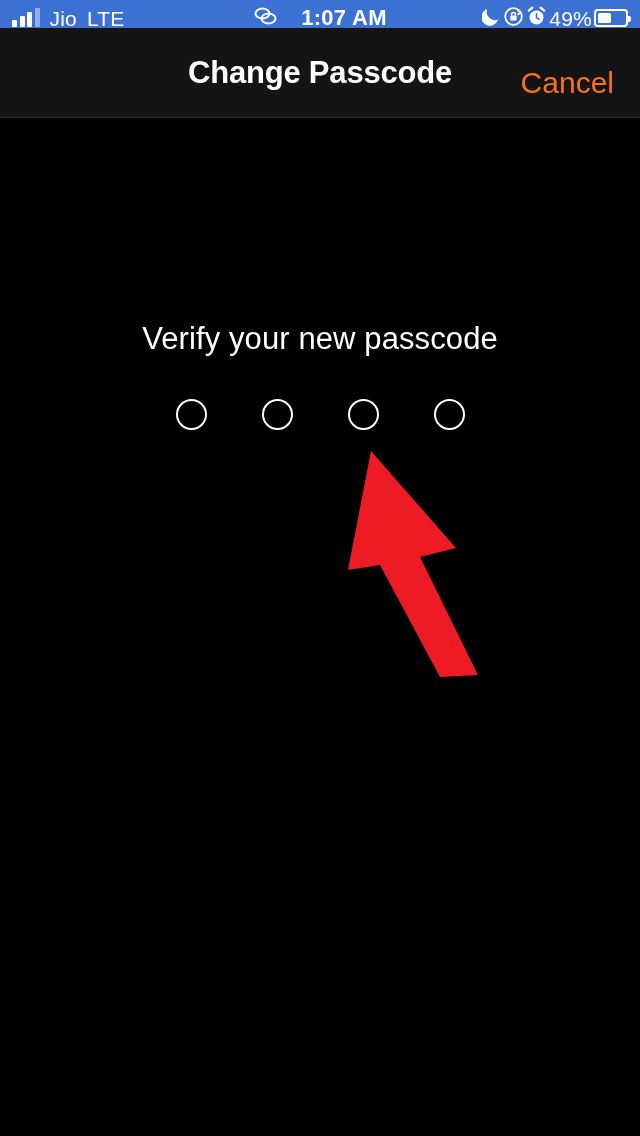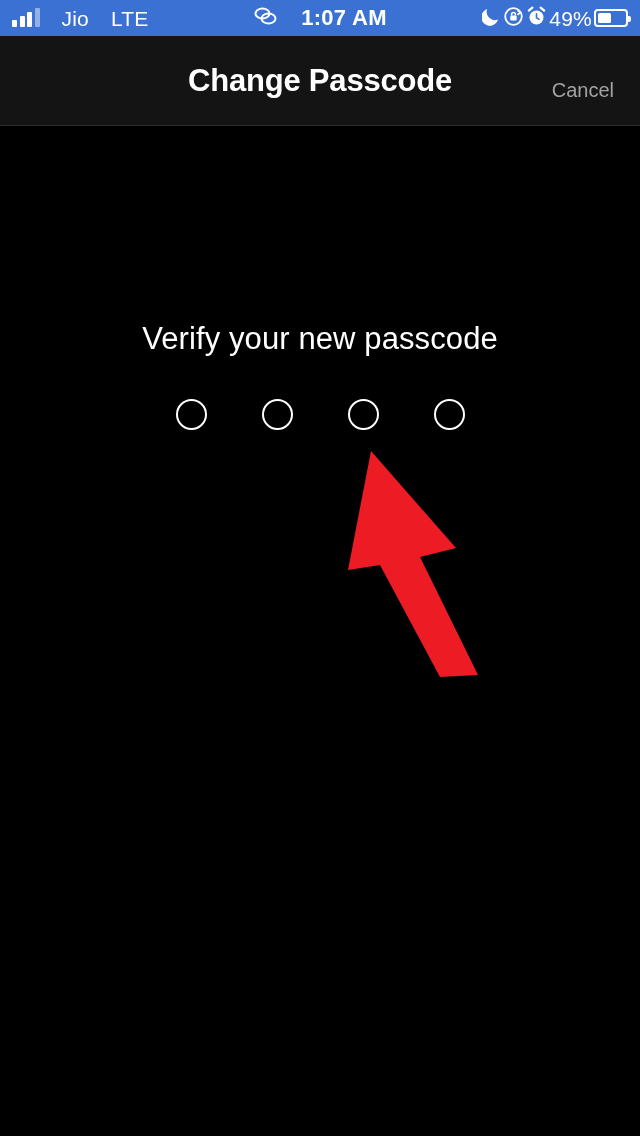--- a/index.html
+++ b/index.html
@@ -26,21 +26,21 @@
     background: #3a71d2;
     color: #ffffff;
     display: flex;
     align-items: center;
     box-sizing: border-box;
     padding: 0 12px;
   }
   .sb-left {
     display: flex;
     align-items: center;
-    gap: 22px;
+    gap: 10px;
     flex: 0 0 auto;
   }
   .sb-center {
     position: absolute;
     left: 0; right: 0;
     top: 0;
     height: 36px;
     display: flex;
     align-items: center;
     justify-content: center;
@@ -109,21 +109,21 @@
   }
   .battery-fill {
     height: 100%;
     background: #ffffff;
     border-radius: 1.5px;
   }
 
   
   .nav-bar {
     position: absolute;
-    top: 36px; left: 0;
+    top: 28px; left: 0;
     width: 640px;
     height: 90px;
     background: #141414;
     border-bottom: 1px solid #2e2e2e;
     box-sizing: border-box;
   }
   .nav-title {
     position: absolute;
     left: 0; right: 0;
     top: 0;
@@ -136,22 +136,22 @@
     font-weight: 700;
     letter-spacing: -0.2px;
   }
   .nav-cancel {
     position: absolute;
     right: 26px;
     top: 0;
     height: 109px;
     display: flex;
     align-items: center;
-    color: #a3a3a3;
-    font-size: 20px;
+    color: #f97316;
+    font-size: 30px;
     font-weight: 400;
     cursor: pointer;
   }
 
   
   .content {
     position: absolute;
     top: 127px; left: 0;
     width: 640px;
     height: 1009px;

